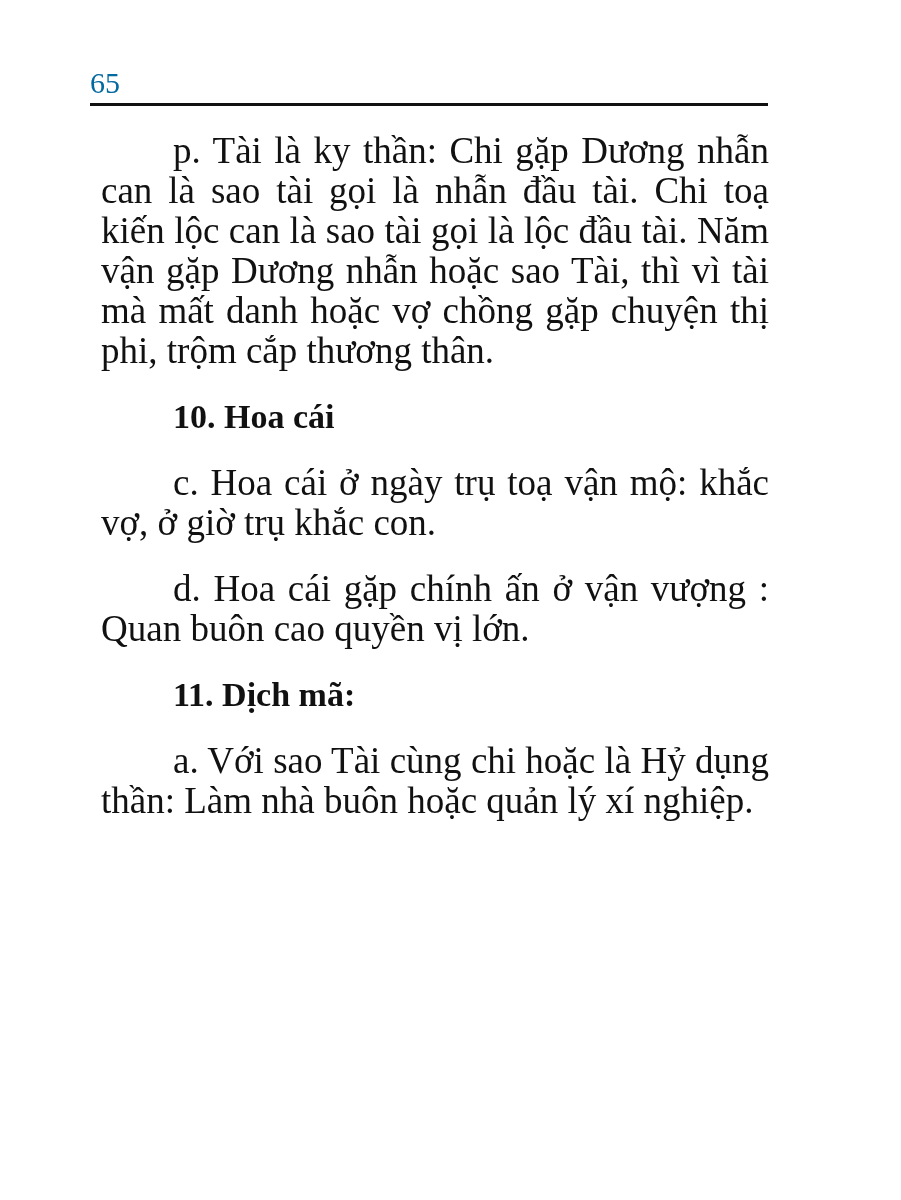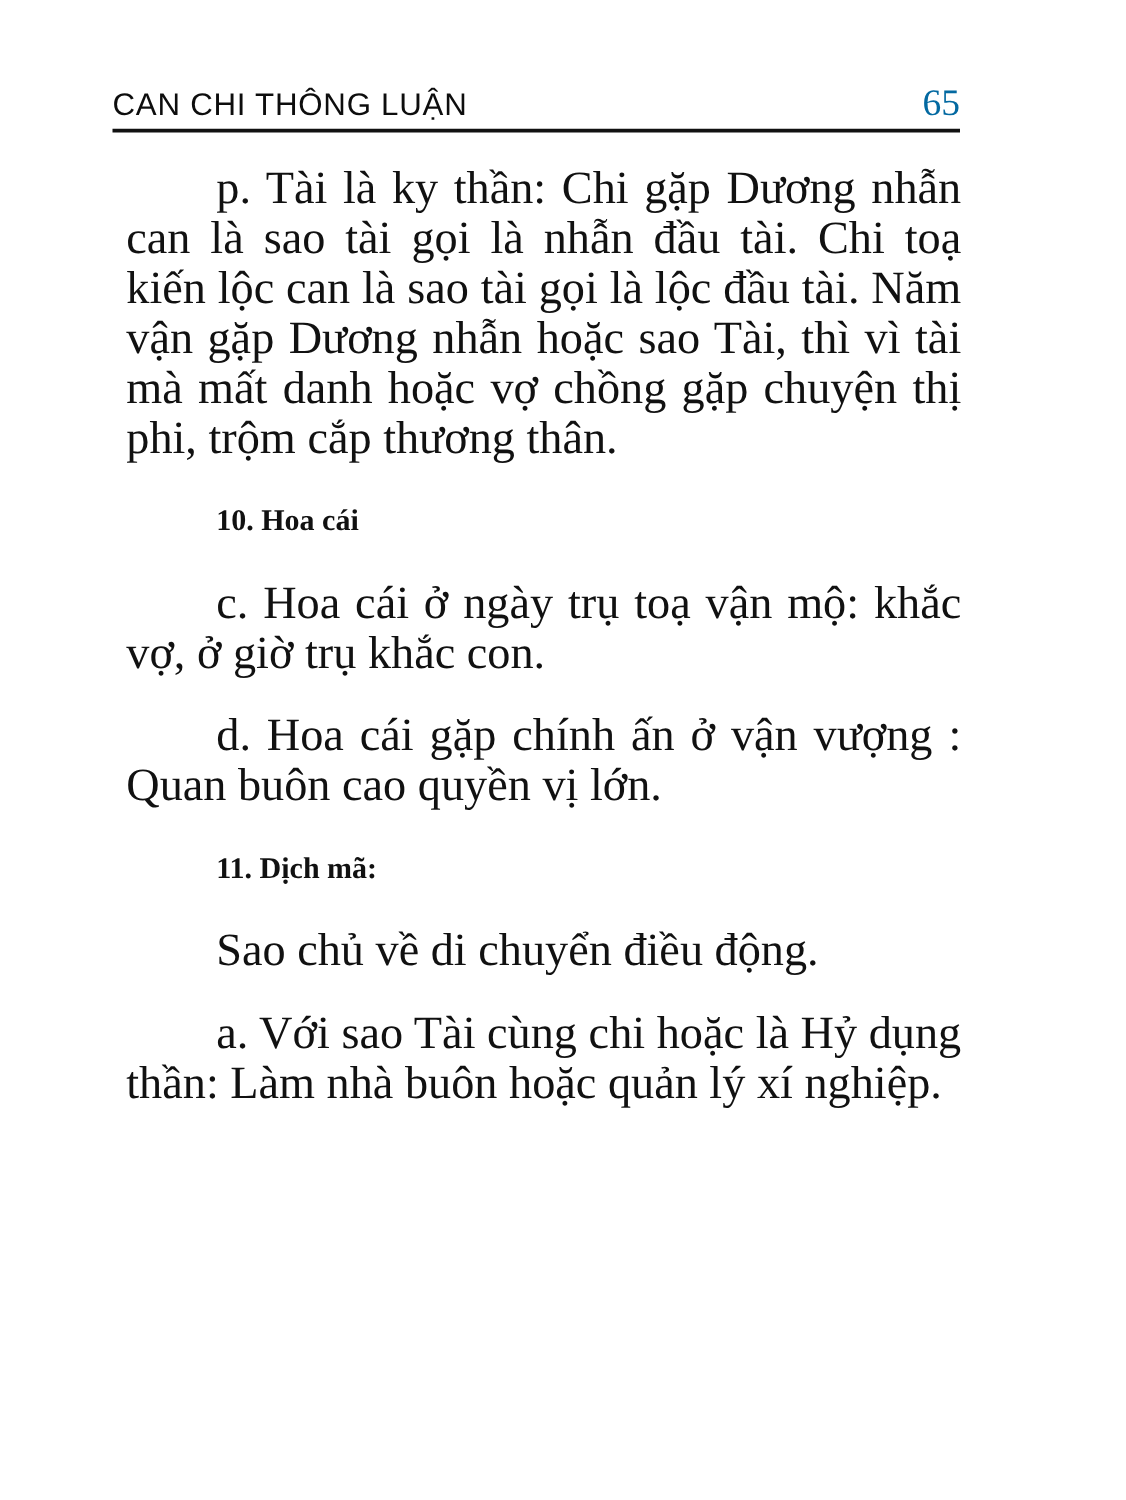--- a/index.html
+++ b/index.html
@@ -66,55 +66,53 @@
     line-height: 40px;
     text-indent: 72px;
     -webkit-hyphens: none;
     hyphens: none;
   }
   p.spaced {
     margin-top: 26px;
   }
   h2.heading {
     margin: 0;
-    font-size: 24px;
+    font-size: 34px;
     line-height: 40px;
     font-weight: bold;
     text-indent: 72px;
     text-align: left;
   }
   h2.heading.spaced-top {
     margin-top: 26px;
   }
 </style>
 </head>
 <body>
 
 <div class="page">
 
   <div class="header">
-    <span class="header-title">CAN CHI THÔNG LUẬN</span>
     <span class="header-folio">65</span>
   </div>
   <div class="header-rule"></div>
 
   <div class="body-column">
 
     <p class="para">p. Tài là ky thần: Chi gặp Dương nhẫn can là sao tài gọi là nhẫn đầu tài. Chi toạ kiến lộc can là sao tài gọi là lộc đầu tài. Năm vận gặp Dương nhẫn hoặc sao Tài, thì vì tài mà mất danh hoặc vợ chồng gặp chuyện thị phi, trộm cắp thương thân.</p>
 
     <h2 class="heading spaced-top">10. Hoa cái</h2>
 
 
 
 
     <p class="para spaced">c. Hoa cái ở ngày trụ toạ vận mộ: khắc vợ, ở giờ trụ khắc con.</p>
 
     <p class="para spaced">d. Hoa cái gặp chính ấn ở vận vượng : Quan buôn cao quyền vị lớn.</p>
 
     <h2 class="heading spaced-top">11. Dịch mã:</h2>
 
-    <p class="para spaced">Sao chủ về di chuyển điều động.</p>
 
     <p class="para spaced">a. Với sao Tài cùng chi hoặc là Hỷ dụng thần: Làm nhà buôn hoặc quản lý xí nghiệp.</p>
 
   </div>
 
 </div>
 
 </body></html>

